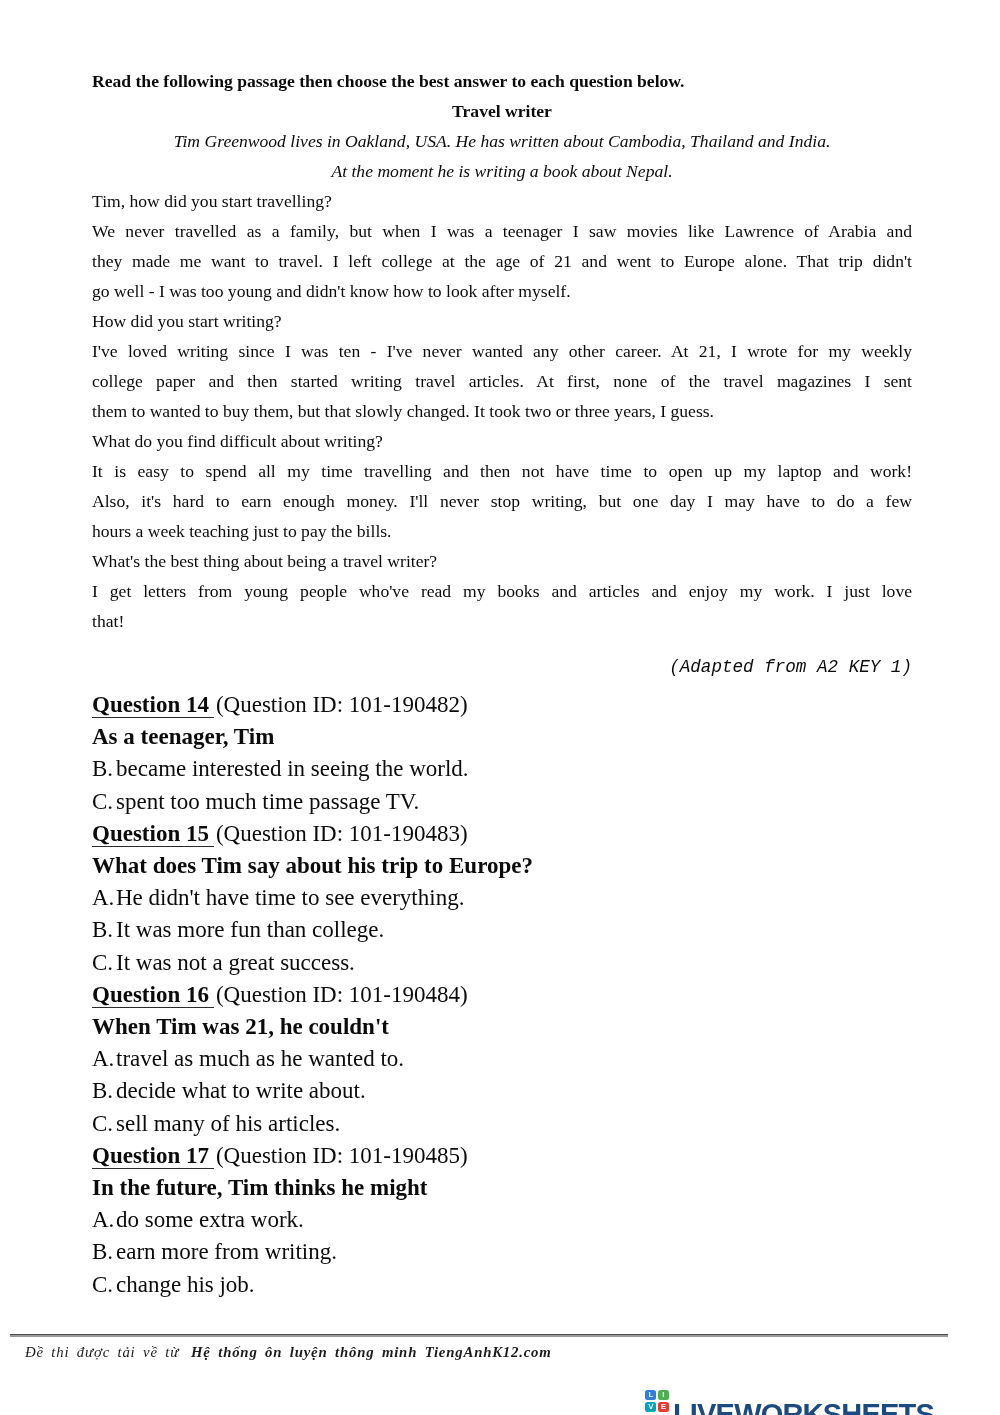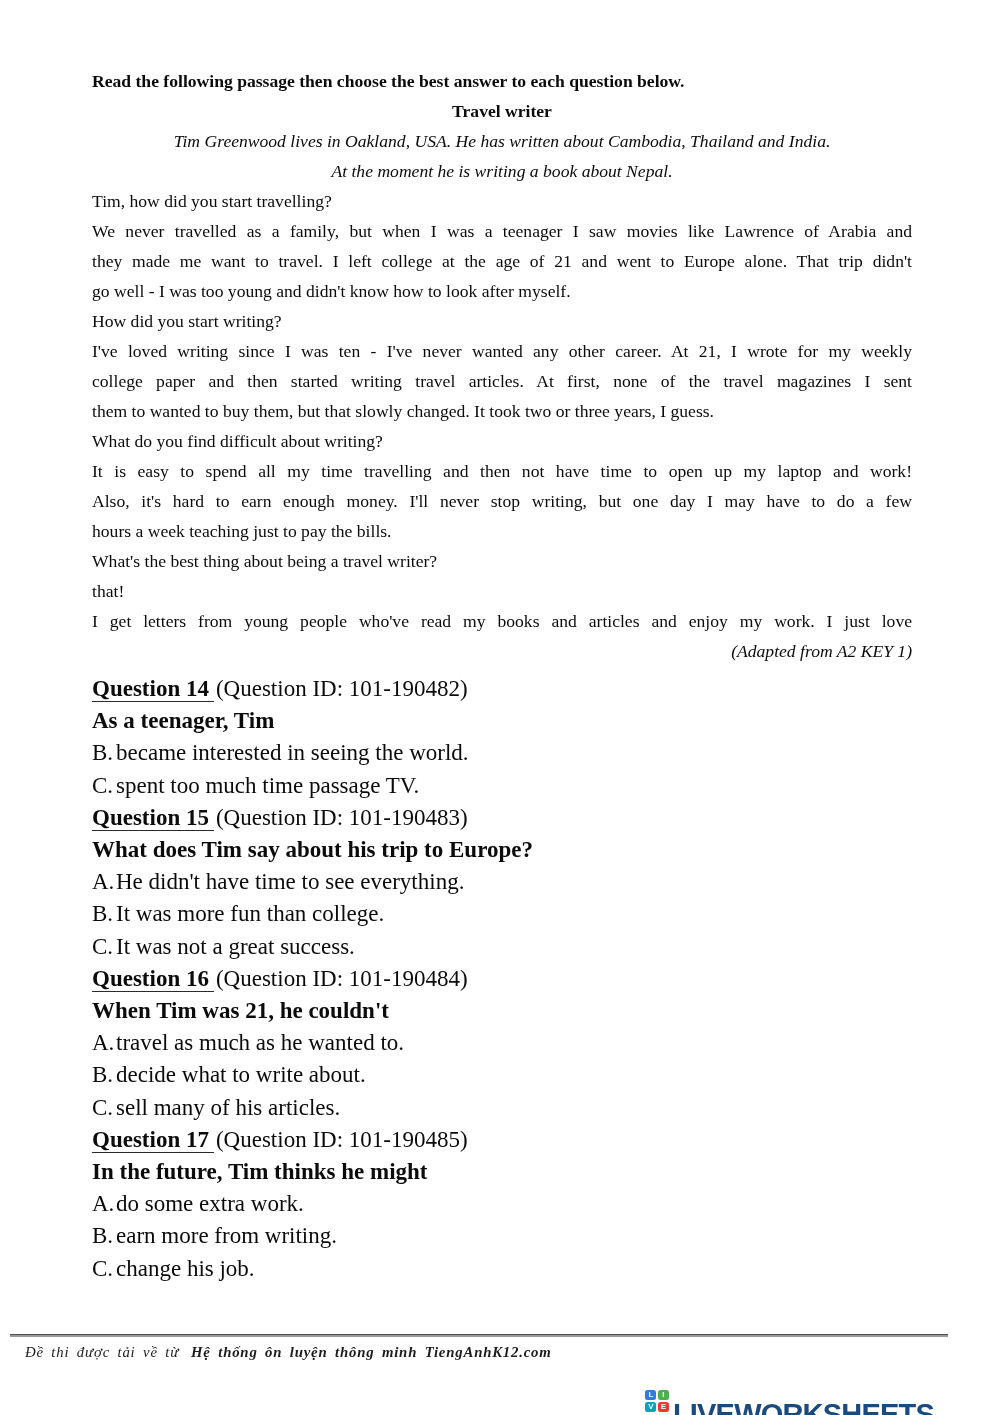--- a/index.html
+++ b/index.html
@@ -15,21 +15,21 @@
 
   
   .passage { font-size:17.6px; line-height:30px; }
   .line { min-height:30px; }
   .instruction { font-weight:bold; }
   .p-title { font-weight:bold; text-align:center; }
   .p-intro { font-style:italic; text-align:center; }
   .p-head { font-weight:normal; }
   .pline { text-align:justify; text-align-last:justify; }
   .pl-last { text-align:left; }
-  .source { font-style:italic; text-align:right; margin-top:0; }
+  .source { font-style:italic; text-align:right; margin-top:16px;font-family:Liberation Mono, monospace; }
 
   
   .questions { font-size:23px; line-height:32.2px; margin-top:7px; }
   .q-line { min-height:32.2px; }
   .q-label { font-weight:bold; border-bottom:1.6px solid #2b2b2b; padding-right:5px; }
   .q-id { margin-left:2px; }
   .q-prompt { font-weight:bold; }
   .opt-letter { display:inline-block; min-width:24px; }
 
   
@@ -87,22 +87,22 @@
       <div class="line pline">I've loved writing since I was ten - I've never wanted any other career. At 21, I wrote for my weekly</div>
       <div class="line pline">college paper and then started writing travel articles. At first, none of the travel magazines I sent</div>
       <div class="line pl-last">them to wanted to buy them, but that slowly changed. It took two or three years, I guess.</div>
 
       <div class="line p-head">What do you find difficult about writing?</div>
       <div class="line pline">It is easy to spend all my time travelling and then not have time to open up my laptop and work!</div>
       <div class="line pline">Also, it's hard to earn enough money. I'll never stop writing, but one day I may have to do a few</div>
       <div class="line pl-last">hours a week teaching just to pay the bills.</div>
 
       <div class="line p-head">What's the best thing about being a travel writer?</div>
+      <div class="line pline">I get letters from young people who've read my books and articles and enjoy my work. I just love</div>
       <div class="line pl-last">that!</div>
-      <div class="line pline">I get letters from young people who've read my books and articles and enjoy my work. I just love</div>
 
       <div class="line source">(Adapted from A2 KEY 1)</div>
     </div>
 
     <div class="questions">
 
       <div>
         <div class="q-line">
           <span class="q-label">Question 14</span><span class="q-id">(Question ID: 101-190482)</span>
         </div>

